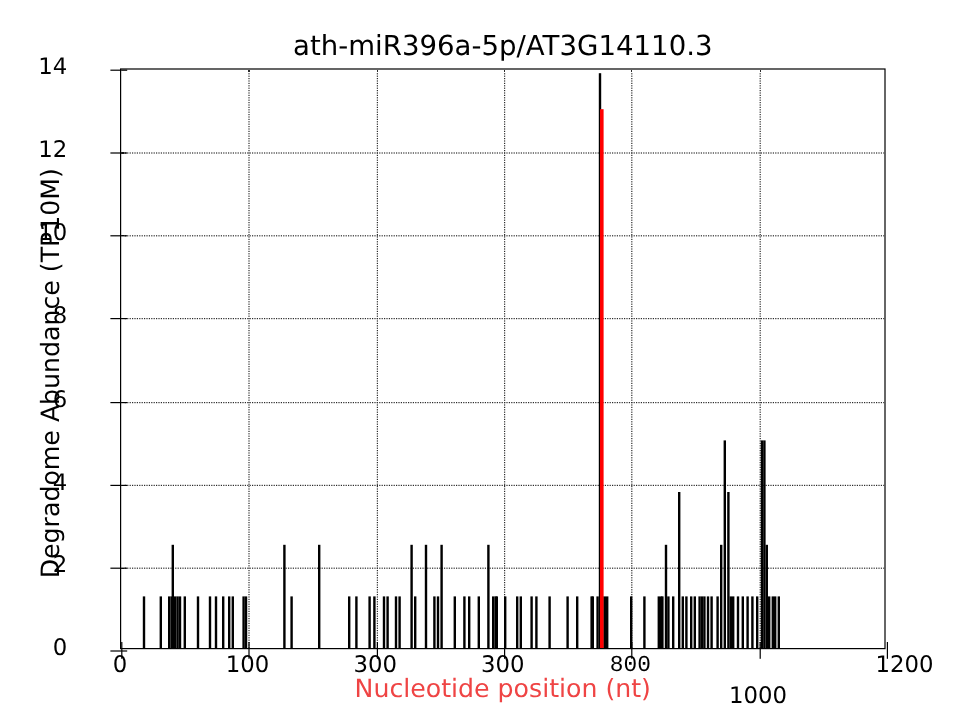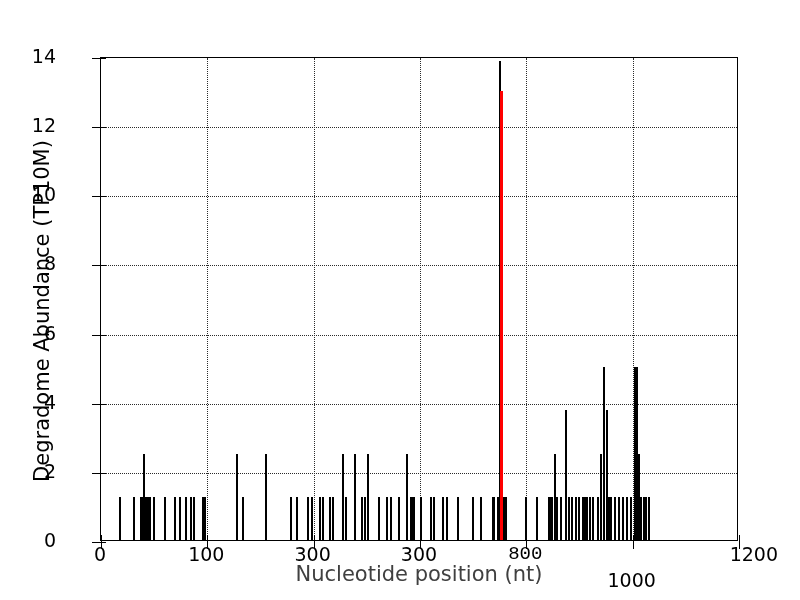--- a/index.html
+++ b/index.html
@@ -17,21 +17,21 @@
   }
 
   
   #ylabel{
     position:absolute;left:-200px;top:299px;width:484px;
     text-align:center;font-size:21px;color:#000;
     transform:rotate(-90deg);transform-origin:center center;white-space:nowrap;
   }
   #xlabel{
     position:absolute;left:100px;top:562px;width:638px;
-    text-align:center;font-size:21px;color:#404040;white-space:nowrap;
+    text-align:center;font-size:21px;color:#ef4444;white-space:nowrap;
   }
 
   
   #plot-frame{
     position:absolute;left:100px;top:57px;width:638px;height:484px;
     border:1.4px solid #000;box-sizing:border-box;background:#fff;
   }
   #plot-area{position:absolute;left:0;top:0;right:0;bottom:0;overflow:hidden;}
 
   
@@ -53,20 +53,21 @@
   
   .bar{position:absolute;bottom:0;width:2px;background:#000;}
   .bar.hi{background:#000;}
   .bar.target{background:#ff0000;z-index:5;width:3px;}
 </style>
 </head>
 <body>
 
 <div id="figure">
 
+  <div id="chart-title">ath-miR396a-5p/AT3G14110.3</div>
 
   <div id="ylabel">Degradome Abundance (TP10M)</div>
 
   <div id="xlabel">Nucleotide position (nt)</div>
 
   <div id="plot-frame">
     <div id="plot-area">
         <div class="gl-h" style="top: 414.857px;"></div>
         <div class="gl-h" style="top: 345.714px;"></div>
         <div class="gl-h" style="top: 276.571px;"></div>

